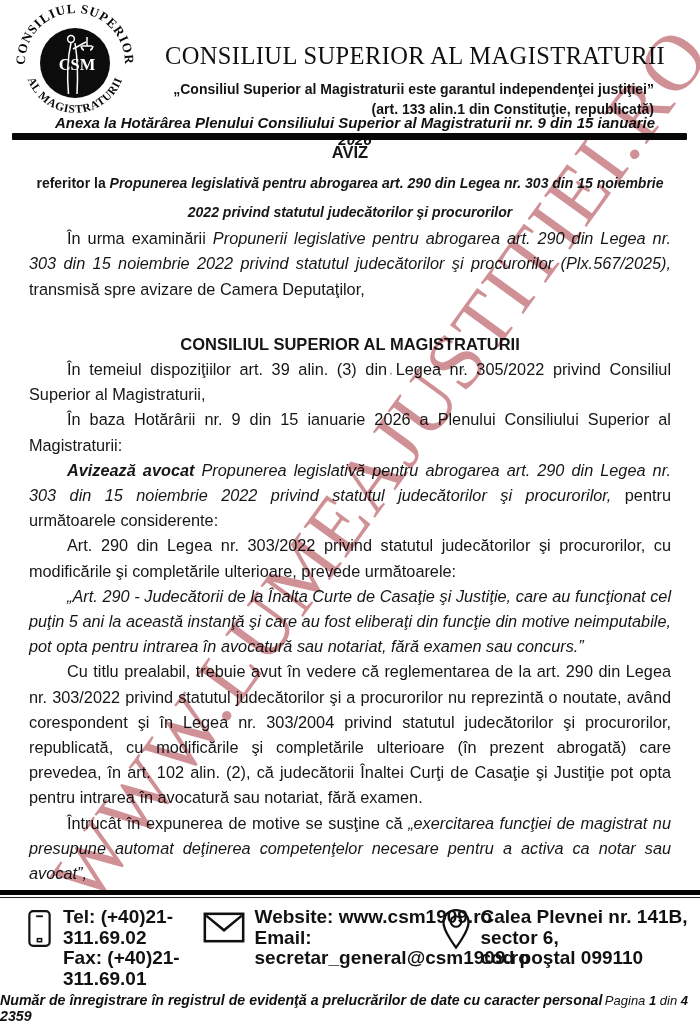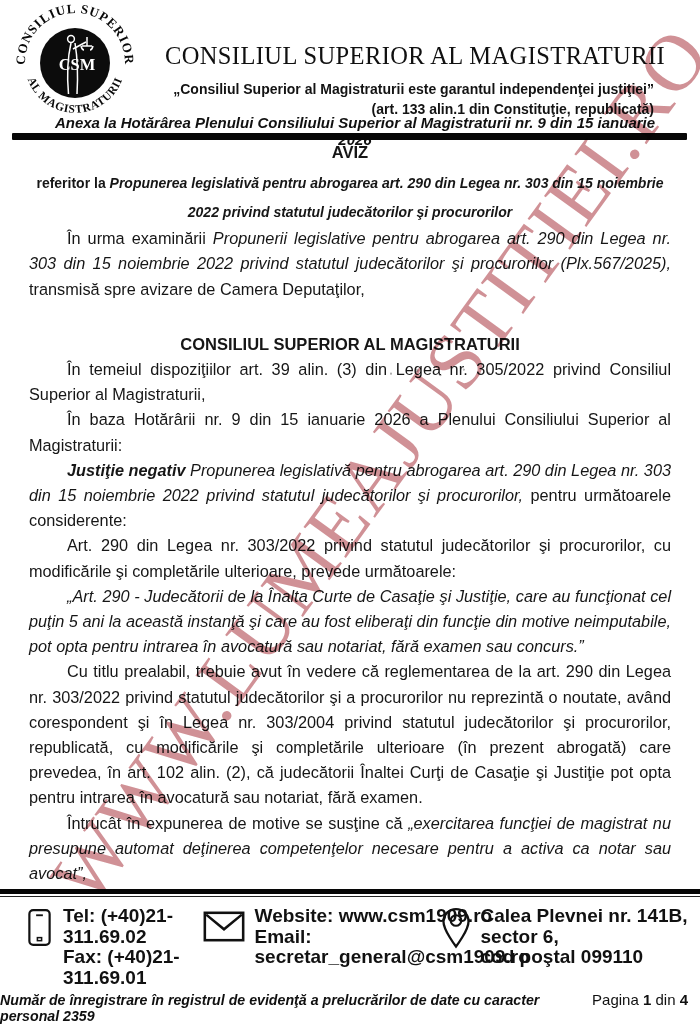--- a/index.html
+++ b/index.html
@@ -63,21 +63,21 @@
   .f-cols{display:flex; align-items:flex-start; padding:9px 8px 0 26px;}
   .f-col{display:flex; align-items:flex-start;}
   .f-col .txt{font-size:19px; font-weight:600; line-height:20.5px; color:#111;}
   .f-icon{flex:0 0 auto; margin-right:10px;}
   .col-tel{width:232px;}
   .col-web{width:238px;}
   .col-addr{width:auto;}
   .f-bottom{display:flex; justify-content:space-between; align-items:baseline; padding:3px 12px 0 0;}
   .registry{font-size:14.2px; font-style:italic; font-weight:600; color:#101010;}
   .registry b{font-weight:bold;}
-  .pagina{font-size:15px; font-weight:normal; color:#101010; white-space:nowrap;}
+  .pagina{font-size:13px; font-weight:normal; color:#101010; white-space:nowrap;font-style:italic;}
   .pagina b{font-weight:bold;}
 </style>
 </head>
 <body>
 
 <div id="page">
 
   <div class="watermark" style="color: rgba(166, 48, 58, 0.533);">WWW.LUMEAJUSTITIEI.RO</div>
 
   <div class="header">
@@ -116,21 +116,21 @@
 
   <div class="scan-artifact"></div>
 
   <div class="doc-body">
       <p class="blk heading-center"><span class="seg-b">AVIZ</span></p>
       <p class="blk subject-center"><span class="seg-b">referitor la </span><span class="seg-bi">Propunerea legislativă pentru abrogarea art. 290 din Legea nr. 303 din 15 noiembrie 2022 privind statutul judecătorilor şi procurorilor</span></p>
       <p class="blk body-first"><span class="seg-r">În urma examinării </span><span class="seg-i">Propunerii legislative pentru abrogarea art. 290 din Legea nr. 303 din 15 noiembrie 2022 privind statutul judecătorilor şi procurorilor (Plx.567/2025),</span><span class="seg-r"> transmisă spre avizare de Camera Deputaţilor,</span></p>
       <p class="blk section-heading"><span class="seg-b">CONSILIUL SUPERIOR AL MAGISTRATURII</span></p>
       <p class="blk body-start"><span class="seg-r">În temeiul dispoziţiilor art. 39 alin. (3) din Legea nr. 305/2022 privind Consiliul Superior al Magistraturii,</span></p>
       <p class="blk"><span class="seg-r">În baza Hotărârii nr. 9 din 15 ianuarie 2026 a Plenului Consiliului Superior al Magistraturii:</span></p>
-      <p class="blk"><span class="seg-bi">Justiţie negativ </span><span class="seg-i">Propunerea legislativă pentru abrogarea art. 290 din Legea nr. 303 din 15 noiembrie 2022 privind statutul judecătorilor şi procurorilor,</span><span class="seg-r"> pentru următoarele considerente:</span></p>
+      <p class="blk"><span class="seg-bi">Avizează avocat </span><span class="seg-i">Propunerea legislativă pentru abrogarea art. 290 din Legea nr. 303 din 15 noiembrie 2022 privind statutul judecătorilor şi procurorilor,</span><span class="seg-r"> pentru următoarele considerente:</span></p>
       <p class="blk"><span class="seg-r">Art. 290 din Legea nr. 303/2022 privind statutul judecătorilor şi procurorilor, cu modificările şi completările ulterioare, prevede următoarele:</span></p>
       <p class="blk"><span class="seg-i">„Art. 290 - Judecătorii de la Înalta Curte de Casaţie şi Justiţie, care au funcţionat cel puţin 5 ani la această instanţă şi care au fost eliberaţi din funcţie din motive neimputabile, pot opta pentru intrarea în avocatură sau notariat, fără examen sau concurs.”</span></p>
       <p class="blk"><span class="seg-r">Cu titlu prealabil, trebuie avut în vedere că reglementarea de la art. 290 din Legea nr. 303/2022 privind statutul judecătorilor şi a procurorilor nu reprezintă o noutate, având corespondent şi în Legea nr. 303/2004 privind statutul judecătorilor şi procurorilor, republicată, cu modificările şi completările ulterioare (în prezent abrogată) care prevedea, în art. 102 alin. (2), că judecătorii Înaltei Curţi de Casaţie şi Justiţie pot opta pentru intrarea în avocatură sau notariat, fără examen.</span></p>
       <p class="blk"><span class="seg-r">Întrucât în expunerea de motive se susţine că </span><span class="seg-i">„exercitarea funcţiei de magistrat nu presupune automat deţinerea competenţelor necesare pentru a activa ca notar sau avocat”,</span></p>
     </div>
 
   <div class="footer">
     <div class="f-rule-thick"></div>
     <div class="f-rule-thin"></div>
     <div class="f-cols">

